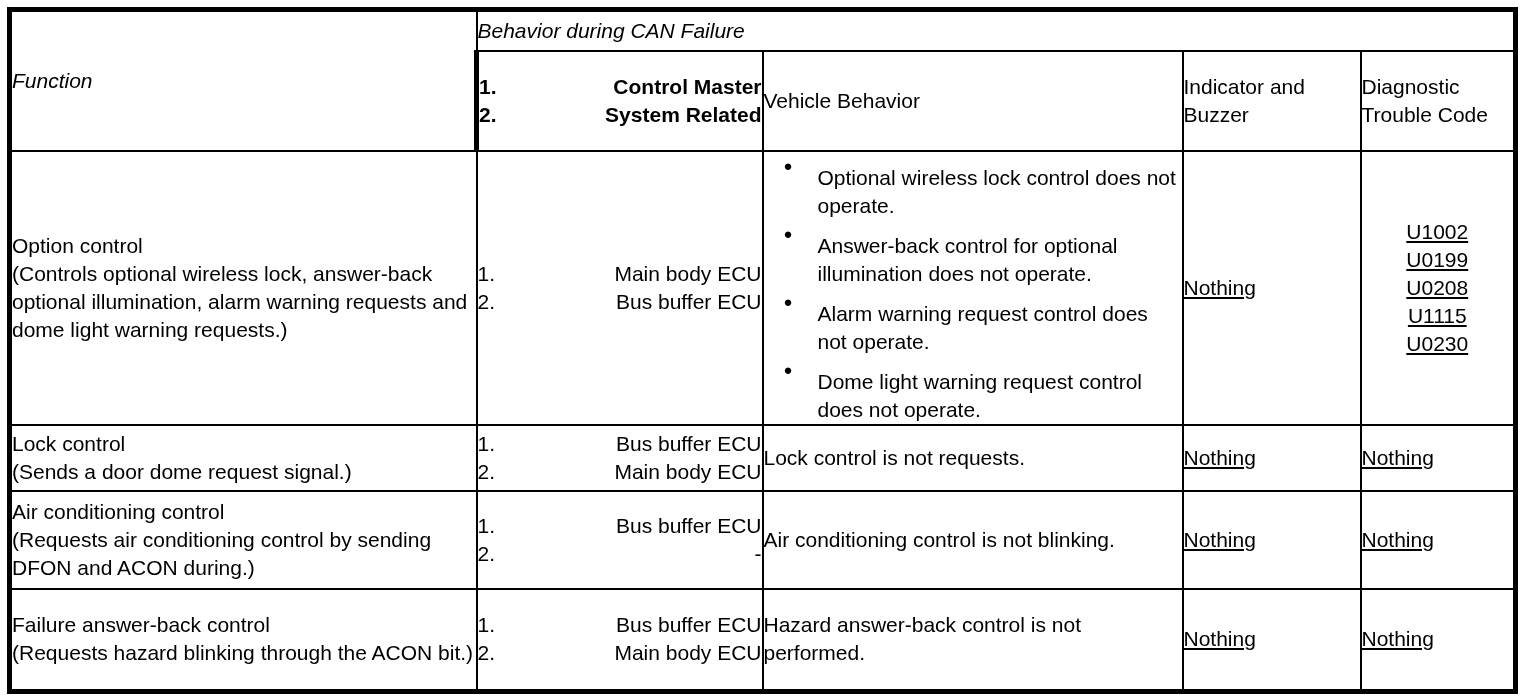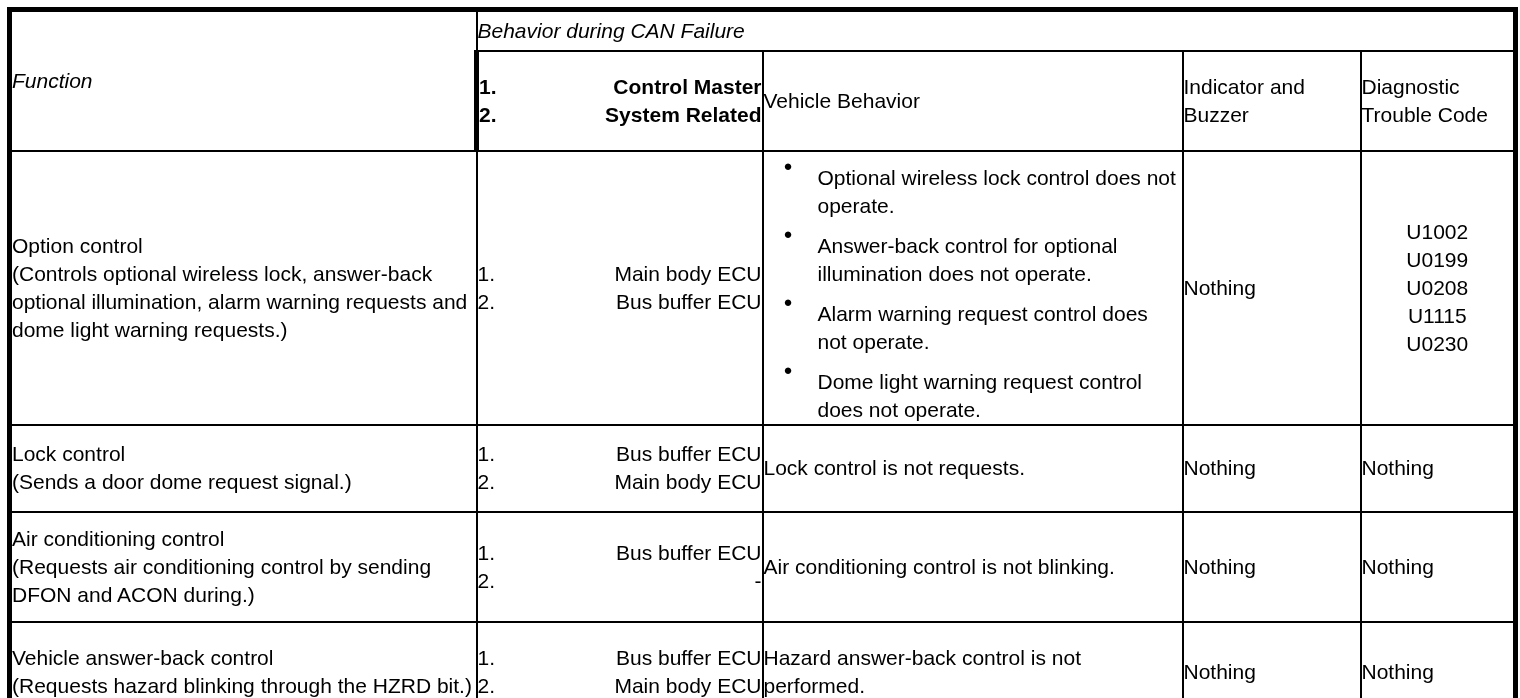--- a/index.html
+++ b/index.html
@@ -44,22 +44,22 @@
     font-weight: bold;
     text-align: center;
     font-size: 22px;
     line-height: 27px;
   }
   th.group-hdr { font-size: 23px; }
 
   .h-row1 { height: 41px; }
   .h-row2 { height: 100px; }
   .r1 { height: 267px; }
-  .r2 { height: 87px; }
-  .r3 { height: 110px; margin-left: 20px; }
+  .r2 { height: 66px; }
+  .r3 { height: 98px; margin-left: 20px; }
   .r4 { height: 103px; }
 
   .func-cell { padding: 4px 6px 4px 4px; }
   .func-title, .func-desc { display: inline; }
 
   .master-cell { padding-left: 29px; padding-right: 4px; }
   .num-line { display: flex; }
   .num-line .num { width: 28px; flex: 0 0 28px; }
   .num-line .num-text { flex: 1; text-align: right; }
   th .num-line { font-weight: bold; justify-content: flex-start; text-align: left; }
@@ -68,21 +68,21 @@
   .bullets { padding-left: 20px; }
   .bullet-item { display: flex; }
   .bullet-dot {
     flex: 0 0 34px;
     width: 34px;
     font-size: 15px;
     line-height: 28px;
   }
   .bullet-text { flex: 1; margin-top: 12px; }
 
-  .center-cell { text-align: center; }
+  .center-cell { text-align: center; text-decoration: underline; }
   .dtc-list { text-align: center; }
   .dtc-line { line-height: 28px; }
 </style>
 </head>
 <body>
 
 <div class="page">
   <table class="can-table">
     <colgroup>
       <col style="width:467px">
@@ -196,22 +196,22 @@
           <span class="num-text">-</span>
         </div>
       </td>
       <td class="behavior-cell">Air conditioning control is not blinking.</td>
       <td class="center-cell">Nothing</td>
       <td class="center-cell">Nothing</td>
     </tr>
 
     <tr class="r4">
       <td class="func-cell">
-        <span class="func-title">Vehicle answer-back control</span><br>
-        <span class="func-desc">(Requests hazard blinking through the HZRD bit.)</span>
+        <span class="func-title">Failure answer-back control</span><br>
+        <span class="func-desc">(Requests hazard blinking through the ACON bit.)</span>
       </td>
       <td class="master-cell">
         <div class="num-line">
           <span class="num">1.</span>
           <span class="num-text">Bus buffer ECU</span>
         </div>
         <div class="num-line">
           <span class="num">2.</span>
           <span class="num-text">Main body ECU</span>
         </div>

